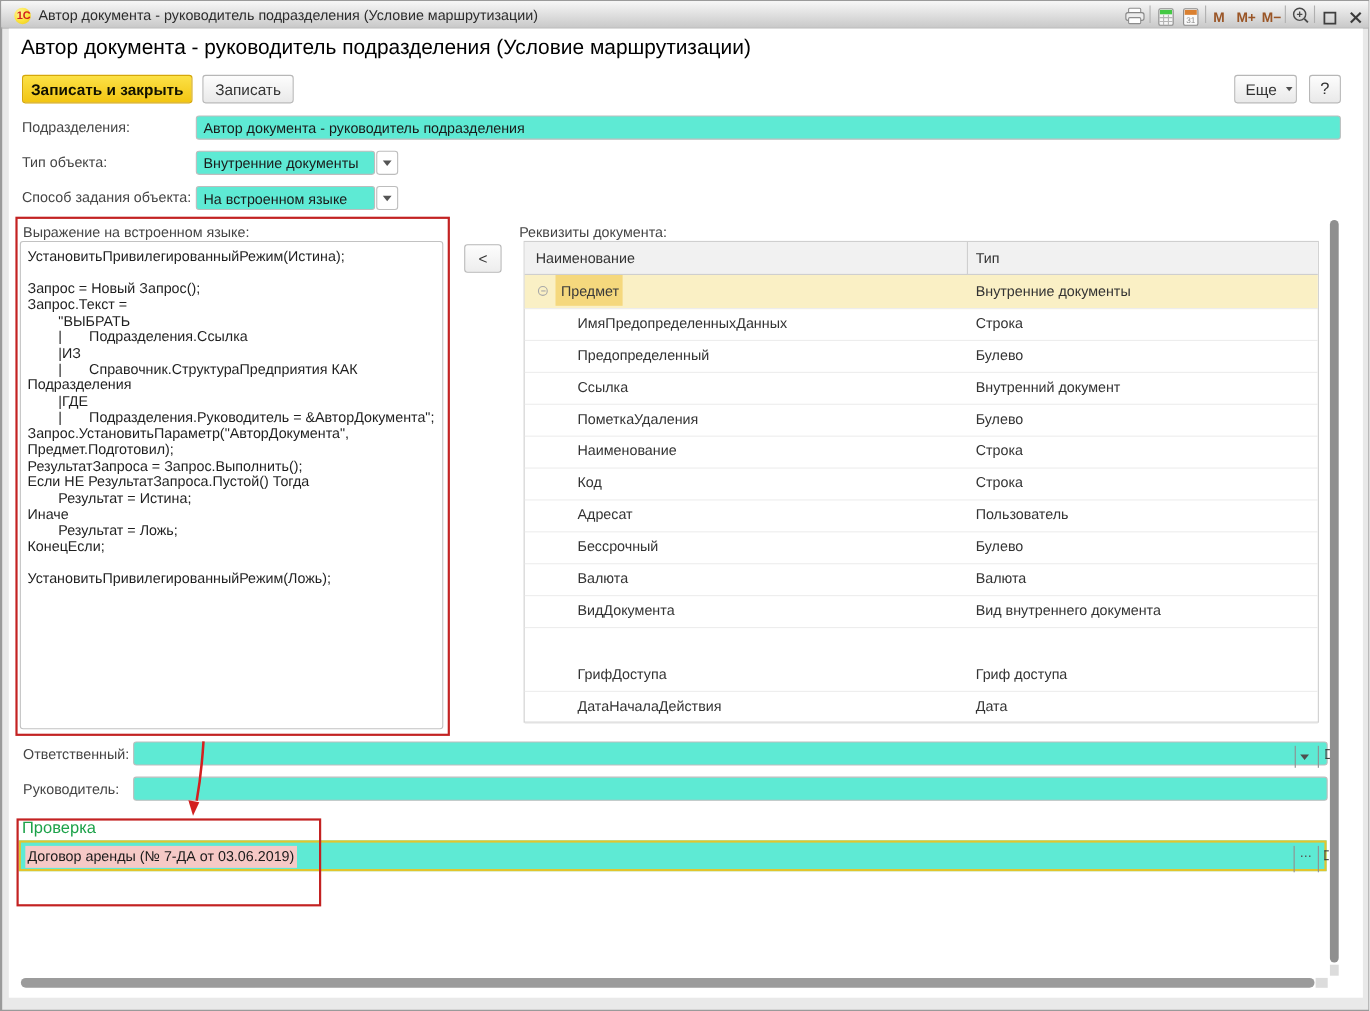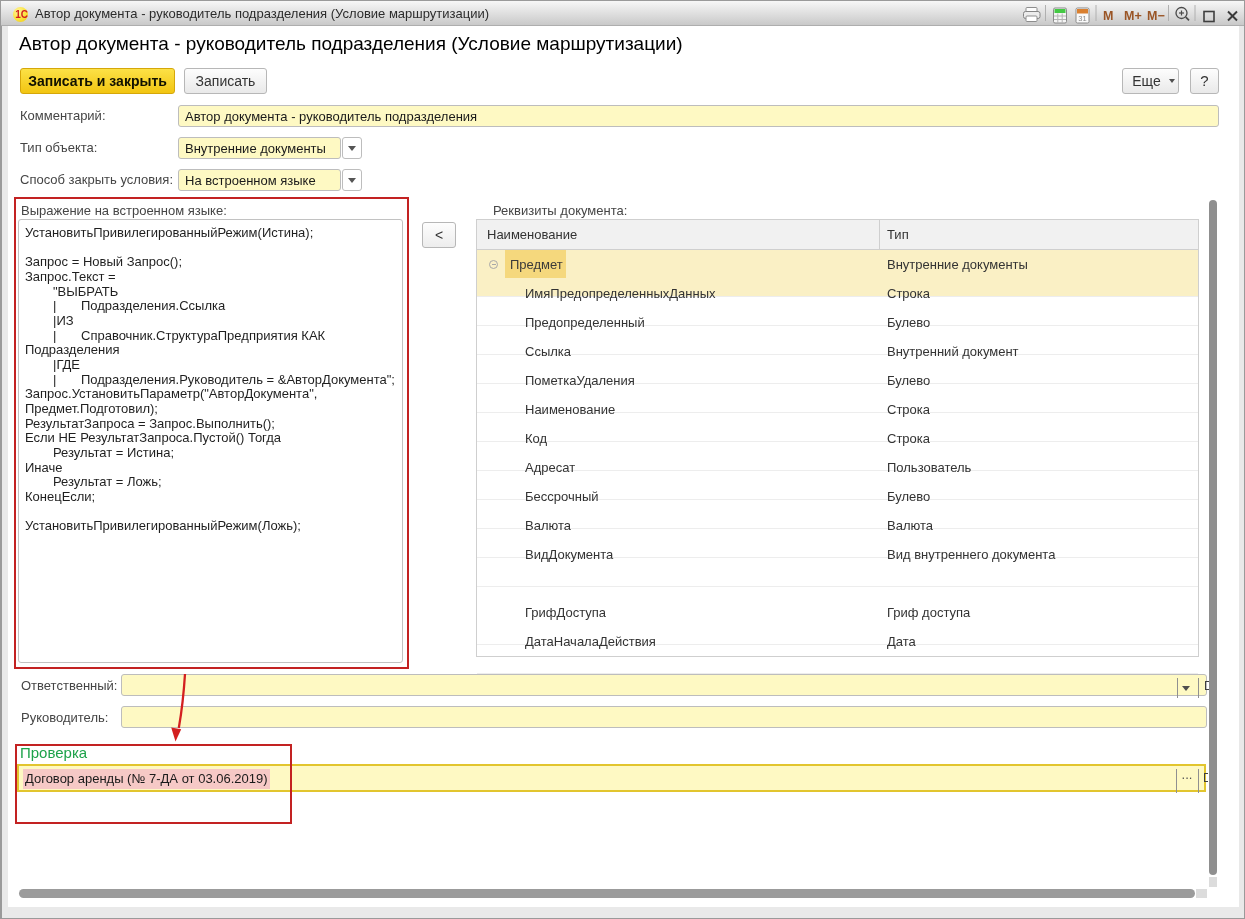--- a/index.html
+++ b/index.html
@@ -14,39 +14,39 @@
 #content { left:8px; top:26px; width:1231px; height:881px; background:#fff; }
 h1.head { position:absolute; left:11px; top:6.5px; font-size:19px; font-weight:400; color:#000; }
 .btn { position:absolute; top:42px; height:26px; border:1px solid #b7b7b7; border-radius:3px;
   background:linear-gradient(#fdfdfd,#e9e9e9); font-size:14px; color:#333; text-align:center; line-height:24px; }
 #btnsave { left:12px; width:155px; background:linear-gradient(#fce146,#f2c512);
   border:1px solid #d5a70a; font-weight:bold; color:#111100; }
 #btnwrite { left:176px; width:83px; }
 #btnmore { left:1114px; width:57px; }
 #btnhelp { left:1182px; width:29px; font-size:15px; }
 .lbl { position:absolute; font-size:13px; color:#454545; white-space:nowrap; }
-.inp { position:absolute; border:1px solid #bdbdbd; border-radius:3px; background:#fef9c3;
+.inp { position:absolute; border:1px solid #bdbdbd; border-radius:3px; background:#5eead4;
   font-size:13px; color:#1a1a1a; }
 .inp span { position:absolute; left:6px; top:3px; white-space:nowrap; }
 .combo-arrow { position:absolute; border:1px solid #bdbdbd; border-radius:3px; background:#fff; }
 .combo-arrow:after { content:""; position:absolute; left:50%; top:50%; margin:-2px 0 0 -4px;
   border:4px solid transparent; border-top:5px solid #555; }
 #redbox1 { left:6px; top:171px; width:395px; height:472px; border:2px solid #c32222; }
 #codebox { left:10px; top:193px; width:385px; height:444px; border:1px solid #c2c2c2; border-radius:3px;
   font-size:13px; color:#1f1f1f; line-height:14.65px; padding:6px 2px 0 6px;
   white-space:pre-wrap; tab-size:28px; overflow-wrap:break-word; }
 #ltbtn { left:414px; top:196px; width:34px; height:26px; border:1px solid #b7b7b7; border-radius:3px;
   background:linear-gradient(#fdfdfd,#ededed); font-size:14px; color:#333; text-align:center; line-height:24px; }
 #tbl { left:468px; top:193px; width:723px; height:438px; border:1px solid #cfcfcf; background:#fff; }
 #thead { position:absolute; left:0; top:0; width:721px; height:30px; background:#f1f1f1;
   border-bottom:1px solid #cfcfcf; font-size:13px; color:#333; }
 #thead .c1 { position:absolute; left:10px; top:7px; }
 #thead .c2 { position:absolute; left:410px; top:7px; }
 #thead .div { position:absolute; left:402px; top:0; width:1px; height:30px; background:#cfcfcf; }
-.trow { position:absolute; left:0; width:721px; height:47px; border-bottom:1px solid #ededed;
+.trow { position:absolute; left:0; width:721px; height:31px; border-bottom:1px solid #ededed;
   font-size:13px; color:#333; }
 .trow .c1 { position:absolute; left:48px; top:7px; }
 .trow .c2 { position:absolute; left:410px; top:7px; }
 #row1 { background:#faf0c5; }
 #row1 .cell { position:absolute; left:28px; top:0; width:61px; height:28px; background:#f5d87d; }
 #row1 .c1 { left:33px; color:#3a3a3a; }
 #row1 .ico { position:absolute; left:12px; top:10px; width:9px; height:9px; border:1px solid #a8a8a8;
   border-radius:50%; }
 #row1 .ico:after { content:""; position:absolute; left:1.5px; top:3px; width:4px; height:1px; background:#a8a8a8; }
 #vscroll { left:1201px; top:174px; width:8px; height:675px; background:#8f8f8f; border-radius:4px; }
@@ -106,32 +106,32 @@
   </g>
 </svg>
 
 <div class="abs" id="content">
   <h1 class="head">Автор документа - руководитель подразделения (Условие маршрутизации)</h1>
   <div class="btn" id="btnsave">Записать и закрыть</div>
   <div class="btn" id="btnwrite">Записать</div>
   <div class="btn" id="btnmore"><span style="margin-left:6px;">Еще</span><span style="display:inline-block; margin-left:8px; vertical-align:0px; border:3.5px solid transparent; border-top:4.5px solid #4f4f4f;"></span></div>
   <div class="btn" id="btnhelp">?</div>
 
-  <div class="lbl" style="left:12px; top:82px;">Комментарий:</div>
+  <div class="lbl" style="left:12px; top:82px;">Подразделения:</div>
   <div class="inp" style="left:170px; top:79px; width:1041px; height:22px;">
       <span>Автор документа - руководитель подразделения</span>
     </div>
 
   <div class="lbl" style="left:12px; top:114px;">Тип объекта:</div>
   <div class="inp" style="left:170px; top:111px; width:163px; height:22px;">
       <span>Внутренние документы</span>
     </div>
   <div class="combo-arrow" style="left:334px; top:111px; width:20px; height:22px;"></div>
 
-  <div class="lbl" style="left:12px; top:146px;">Способ закрыть условия:</div>
+  <div class="lbl" style="left:12px; top:146px;">Способ задания объекта:</div>
   <div class="inp" style="left:170px; top:143px; width:163px; height:22px;">
       <span>На встроенном языке</span>
     </div>
   <div class="combo-arrow" style="left:334px; top:143px; width:20px; height:22px;"></div>
 
   <div class="abs" id="redbox1"></div>
   <div class="lbl" style="left:13px; top:177px;">Выражение на встроенном языке:</div>
   <div class="abs" id="codebox">УстановитьПривилегированныйРежим(Истина);
 
 Запрос = Новый Запрос();
@@ -146,21 +146,21 @@
 РезультатЗапроса = Запрос.Выполнить();
 Если НЕ РезультатЗапроса.Пустой() Тогда
 	Результат = Истина;
 Иначе
 	Результат = Ложь;
 КонецЕсли;
 
 УстановитьПривилегированныйРежим(Ложь);</div>
   <div class="abs" id="ltbtn">&lt;</div>
 
-  <div class="lbl" style="left:485px; top:177px;">Реквизиты документа:</div>
+  <div class="lbl" style="left:464px; top:177px;">Реквизиты документа:</div>
   <div class="abs" id="tbl">
     <div id="thead">
         <span class="c1">Наименование</span>
         <span class="c2">Тип</span>
         <span class="div"></span>
       </div>
     <div class="trow" id="row1" style="top:30px;">
         <span class="cell"></span>
         <span class="ico"></span>
         <span class="c1">Предмет</span>

